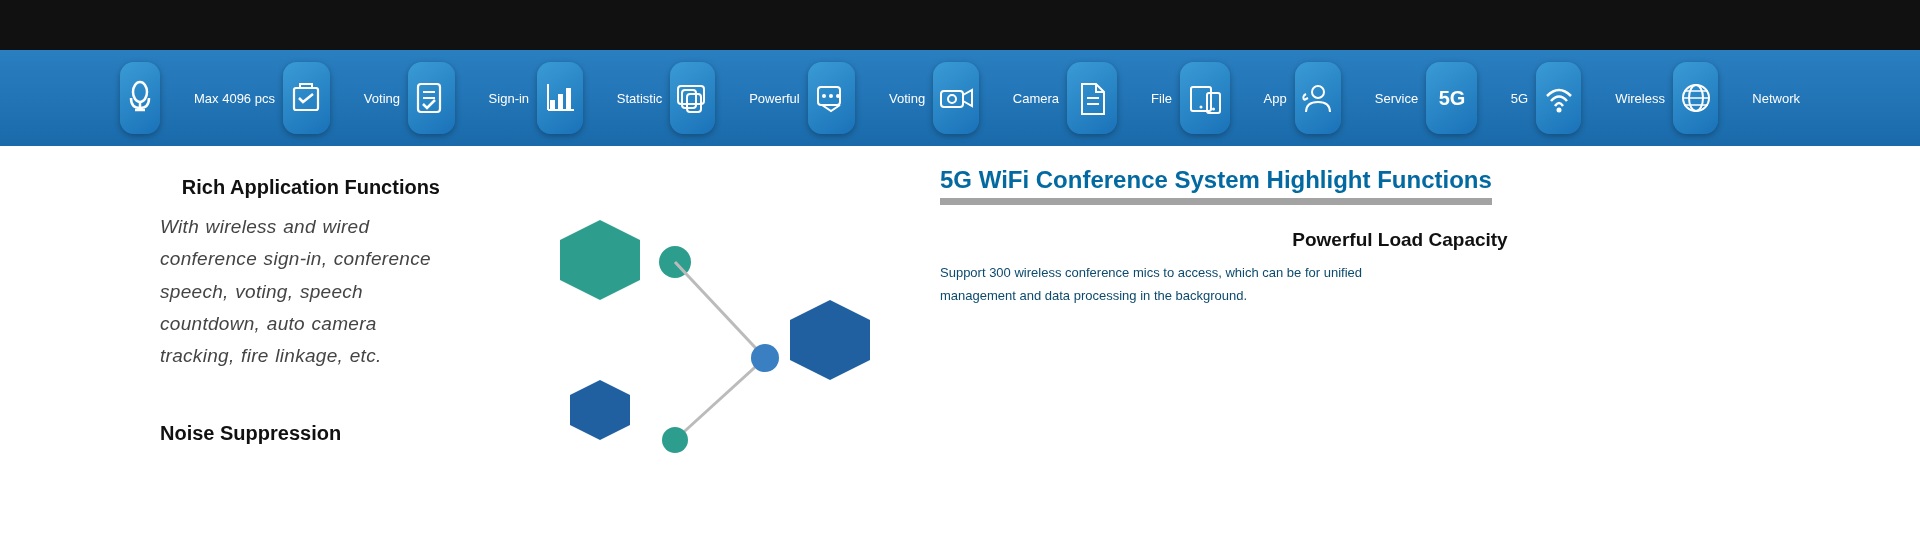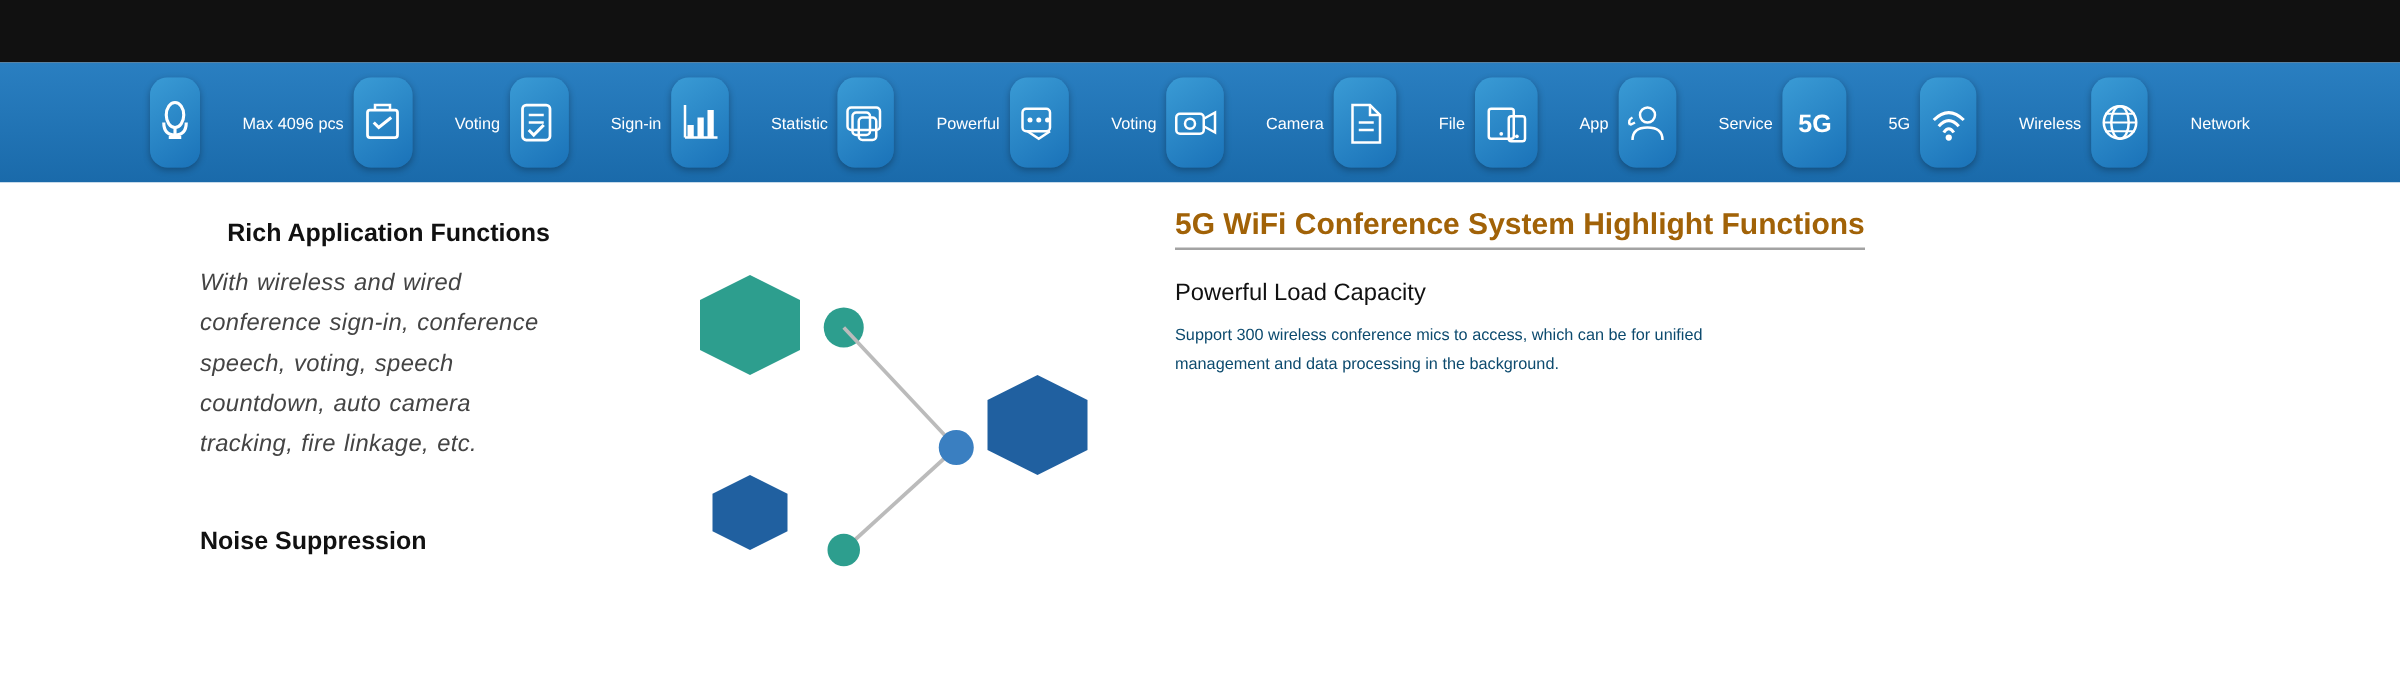--- a/index.html
+++ b/index.html
@@ -118,32 +118,33 @@
 
     
     .right-section {
       flex: 1;
       padding: 20px 60px 20px 40px;
     }
 
     .right-main-title {
       font-size: 24px;
       font-weight: 900;
-      color: #a16207;
+      color: #0369a1;
       margin-bottom: 24px;
-      border-bottom: 2px solid #a3a3a3;
+      border-bottom: 7px solid #a3a3a3;
       padding-bottom: 4px;
       display: inline-block;
     }
 
     .sub-title {
       font-size: 19px;
-      font-weight: 400;
+      font-weight: 700;
       color: #111;
       margin-bottom: 10px;
+      text-align: center;
     }
 
     .right-text {
       font-size: 13px;
       color: #0c4a6e;
       line-height: 1.8;
       max-width: 460px;
     }
   </style>
 </head>

